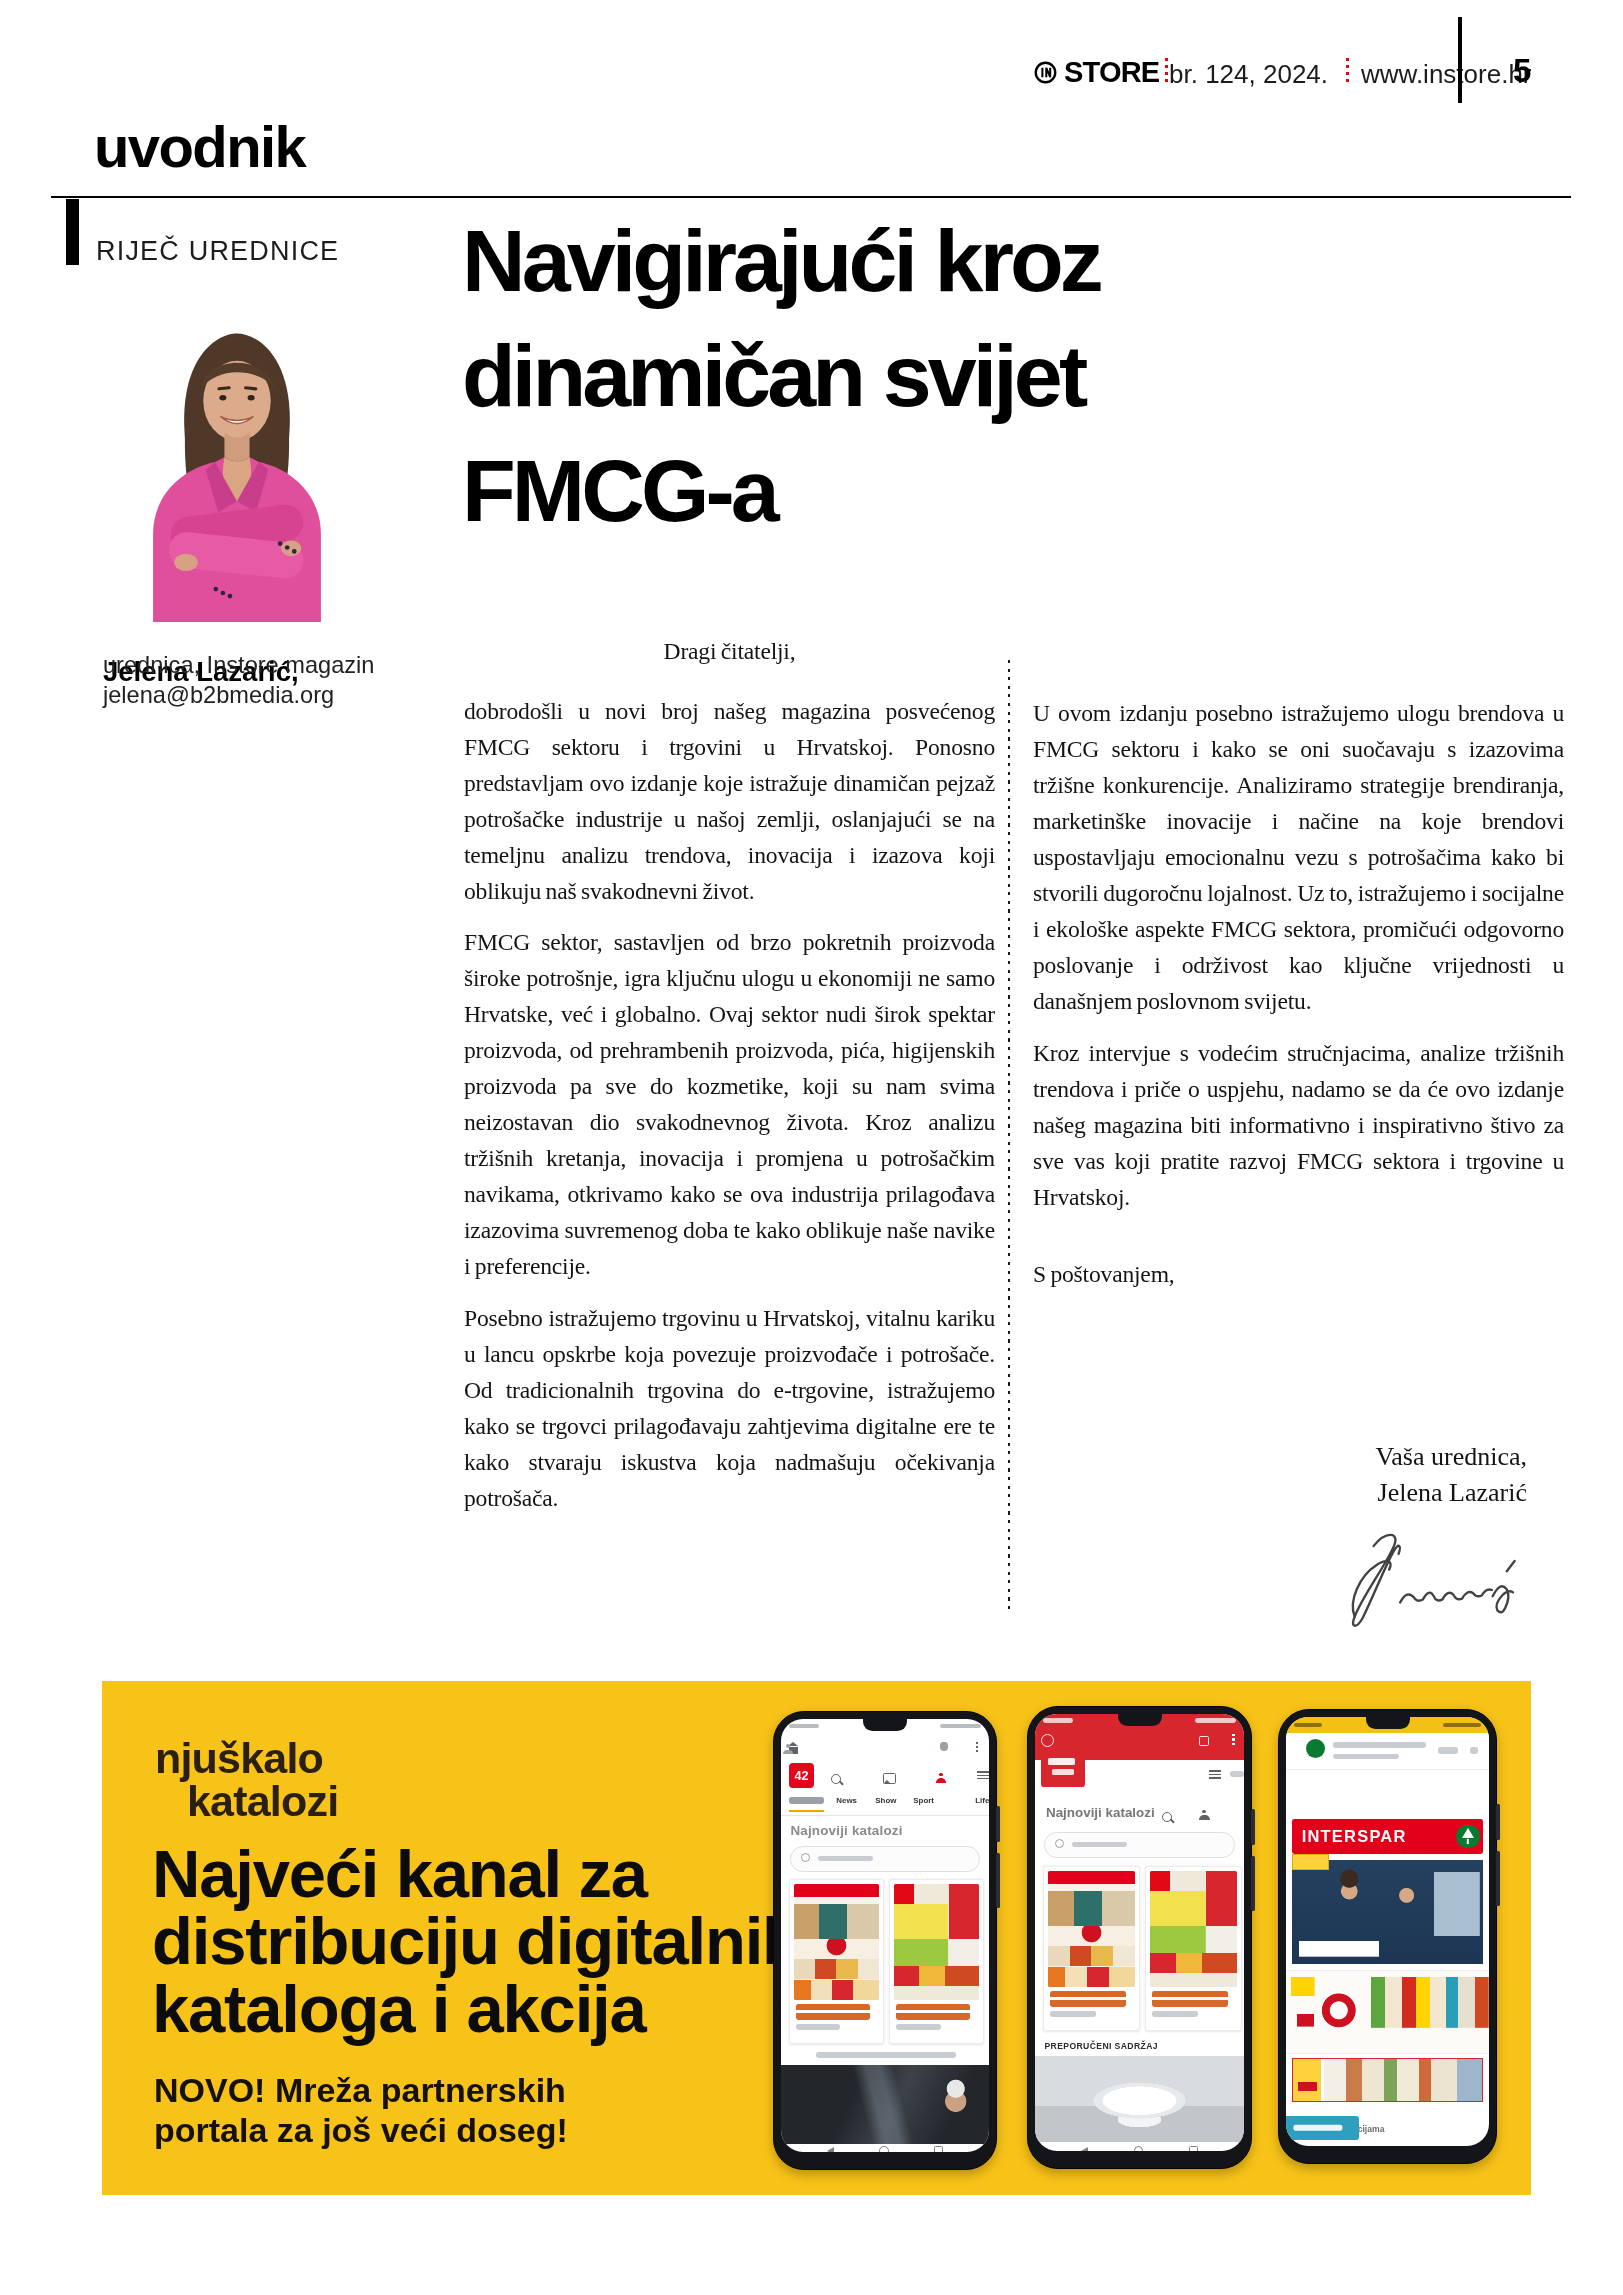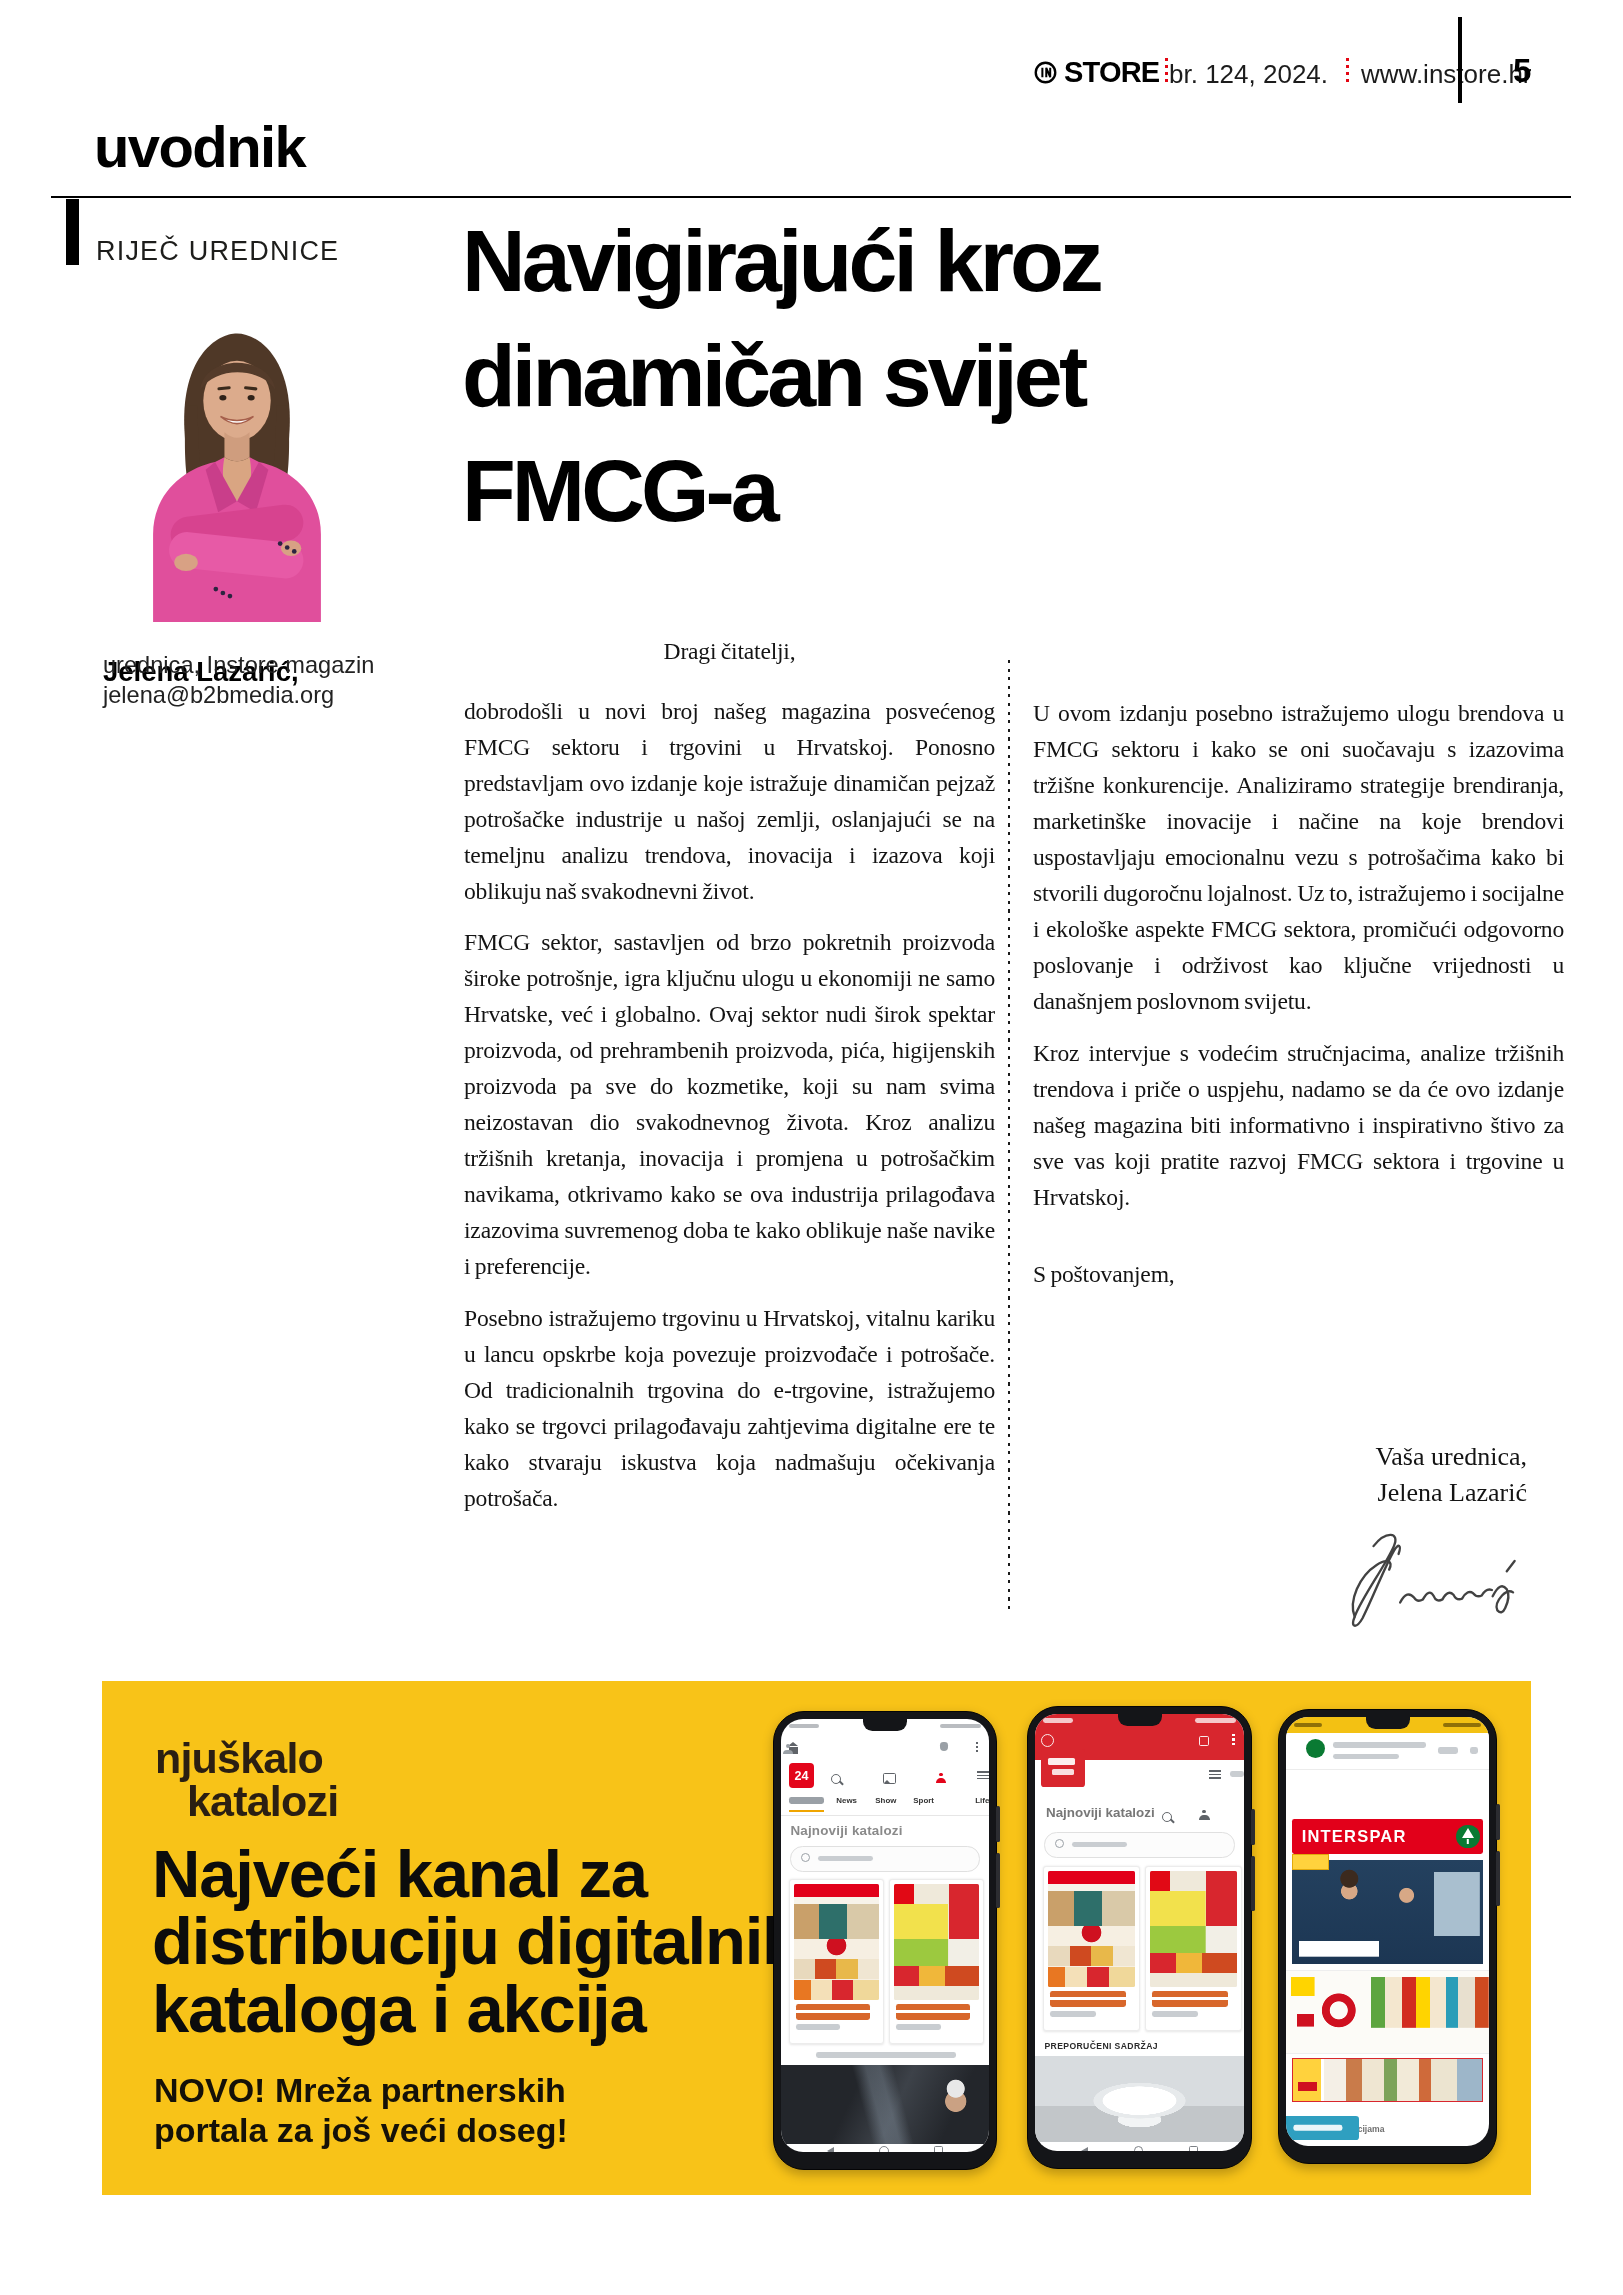--- a/index.html
+++ b/index.html
@@ -259,21 +259,21 @@
         <div class="notch"></div>
         <div class="mini-status" style="top:3.9px;"></div>
         <div class="abs" style="left:6.3px;right:6.3px;top:15.7px;height:23.6px;">
           <span class="ic ic-home abs" style="left:1.6px;top:6.3px;"></span>
           <span class="pill abs" style="left:19px;right:52px;top:2.4px;height:19px;"></span>
           <span class="ic ic-shield abs" style="right:35px;top:7px;"></span>
           <span class="ic ic-person abs" style="right:17.3px;top:7px;color:#9aa0a6;"></span>
           <span class="ic ic-dots abs" style="right:4.7px;top:7px;"></span>
         </div>
         <div class="abs" style="left:6.3px;right:6.3px;top:44px;height:28px;">
-          <span class="abs" style="left:1.6px;top:0;width:25px;height:25px;background:#E3051B;border-radius:3.9px;color:#fff;font-weight:bold;font-size:12.6px;display:flex;align-items:center;justify-content:center;">24</span>
+          <span class="abs" style="left:1.6px;top:0;width:25px;height:25px;background:#E3051B;border-radius:3.9px;color:#fff;font-weight:bold;font-size:12.6px;display:flex;align-items:center;justify-content:center;">42</span>
           <span class="ic ic-search abs" style="left:44px;top:7.9px;"></span>
           <span class="ic ic-img abs" style="left:82px;top:7.9px;"></span>
           <span class="ic ic-person abs" style="left:119px;top:7px;color:#E3051B;"></span>
           
           <span class="ic ic-menu abs" style="left:190px;top:7.9px;"></span>
         </div>
         <div class="abs" style="left:6.3px;right:0;top:75px;height:19px;font-size:7.9px;font-weight:bold;color:#333;">
           <span class="tb abs" style="left:1.6px;top:3.1px;width:35px;height:7px;background:#9aa0a6;"></span>
           <span class="abs" style="left:1.6px;top:15.7px;width:35px;height:2.4px;background:#f0a500;"></span>
           <span class="abs" style="left:49px;top:2.4px;">News</span>

